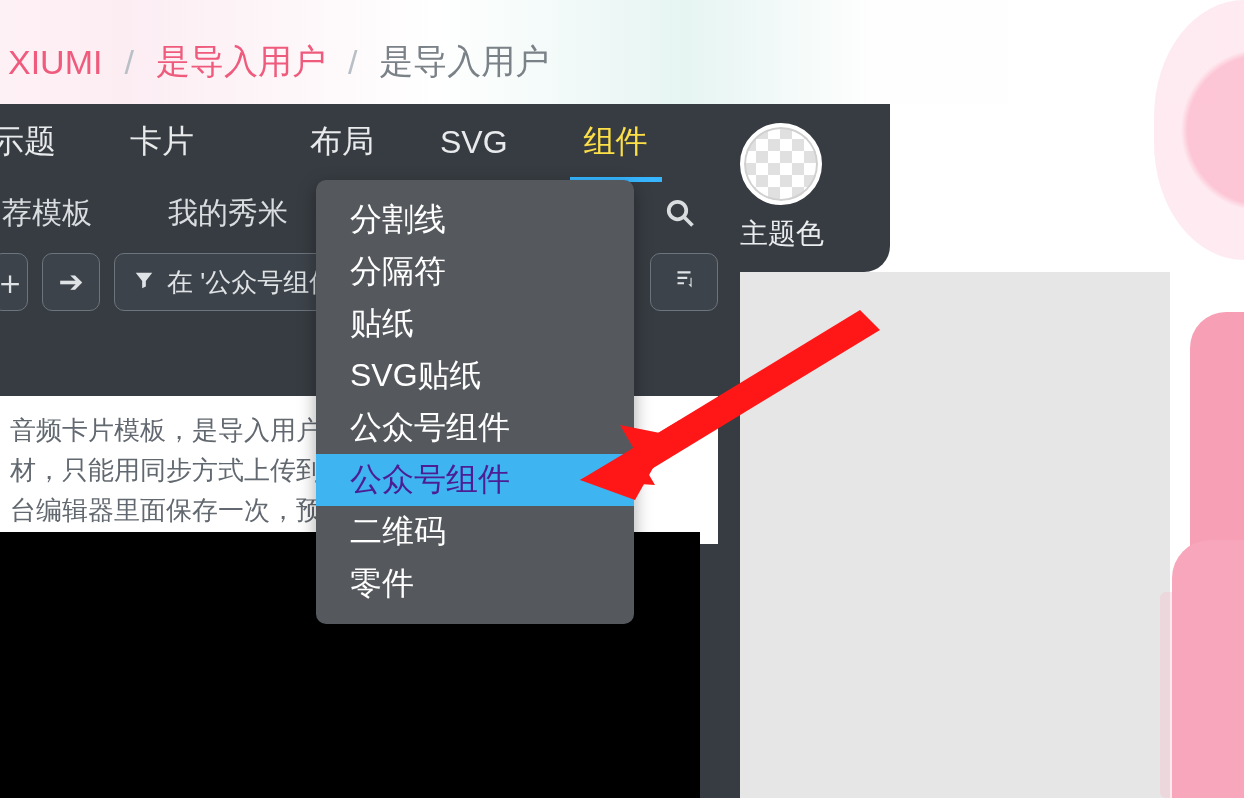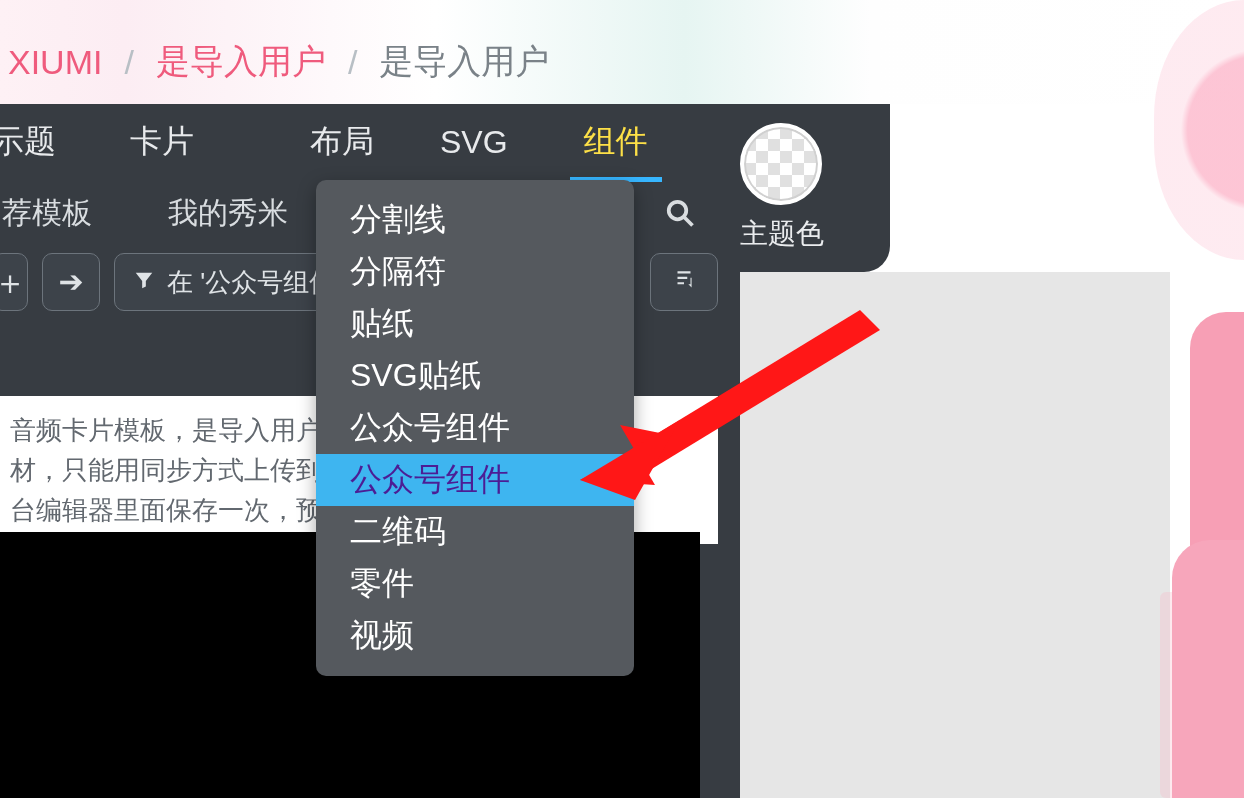--- a/index.html
+++ b/index.html
@@ -183,21 +183,20 @@
 
 <div class="dropdown">
   <div class="dd-item">分割线</div>
   <div class="dd-item">分隔符</div>
   <div class="dd-item">贴纸</div>
   <div class="dd-item">SVG贴纸</div>
   <div class="dd-item">公众号组件</div>
   <div class="dd-item sel">公众号组件</div>
   <div class="dd-item">二维码</div>
   <div class="dd-item">零件</div>
-  <div class="dd-item">视频</div>
 </div>
 
 <div class="bubble">
   <div class="swatch"></div>
   <div class="lbl">主题色</div>
 </div>
 
 <div class="canvas"></div>
 
 <div class="pink-top"></div>

